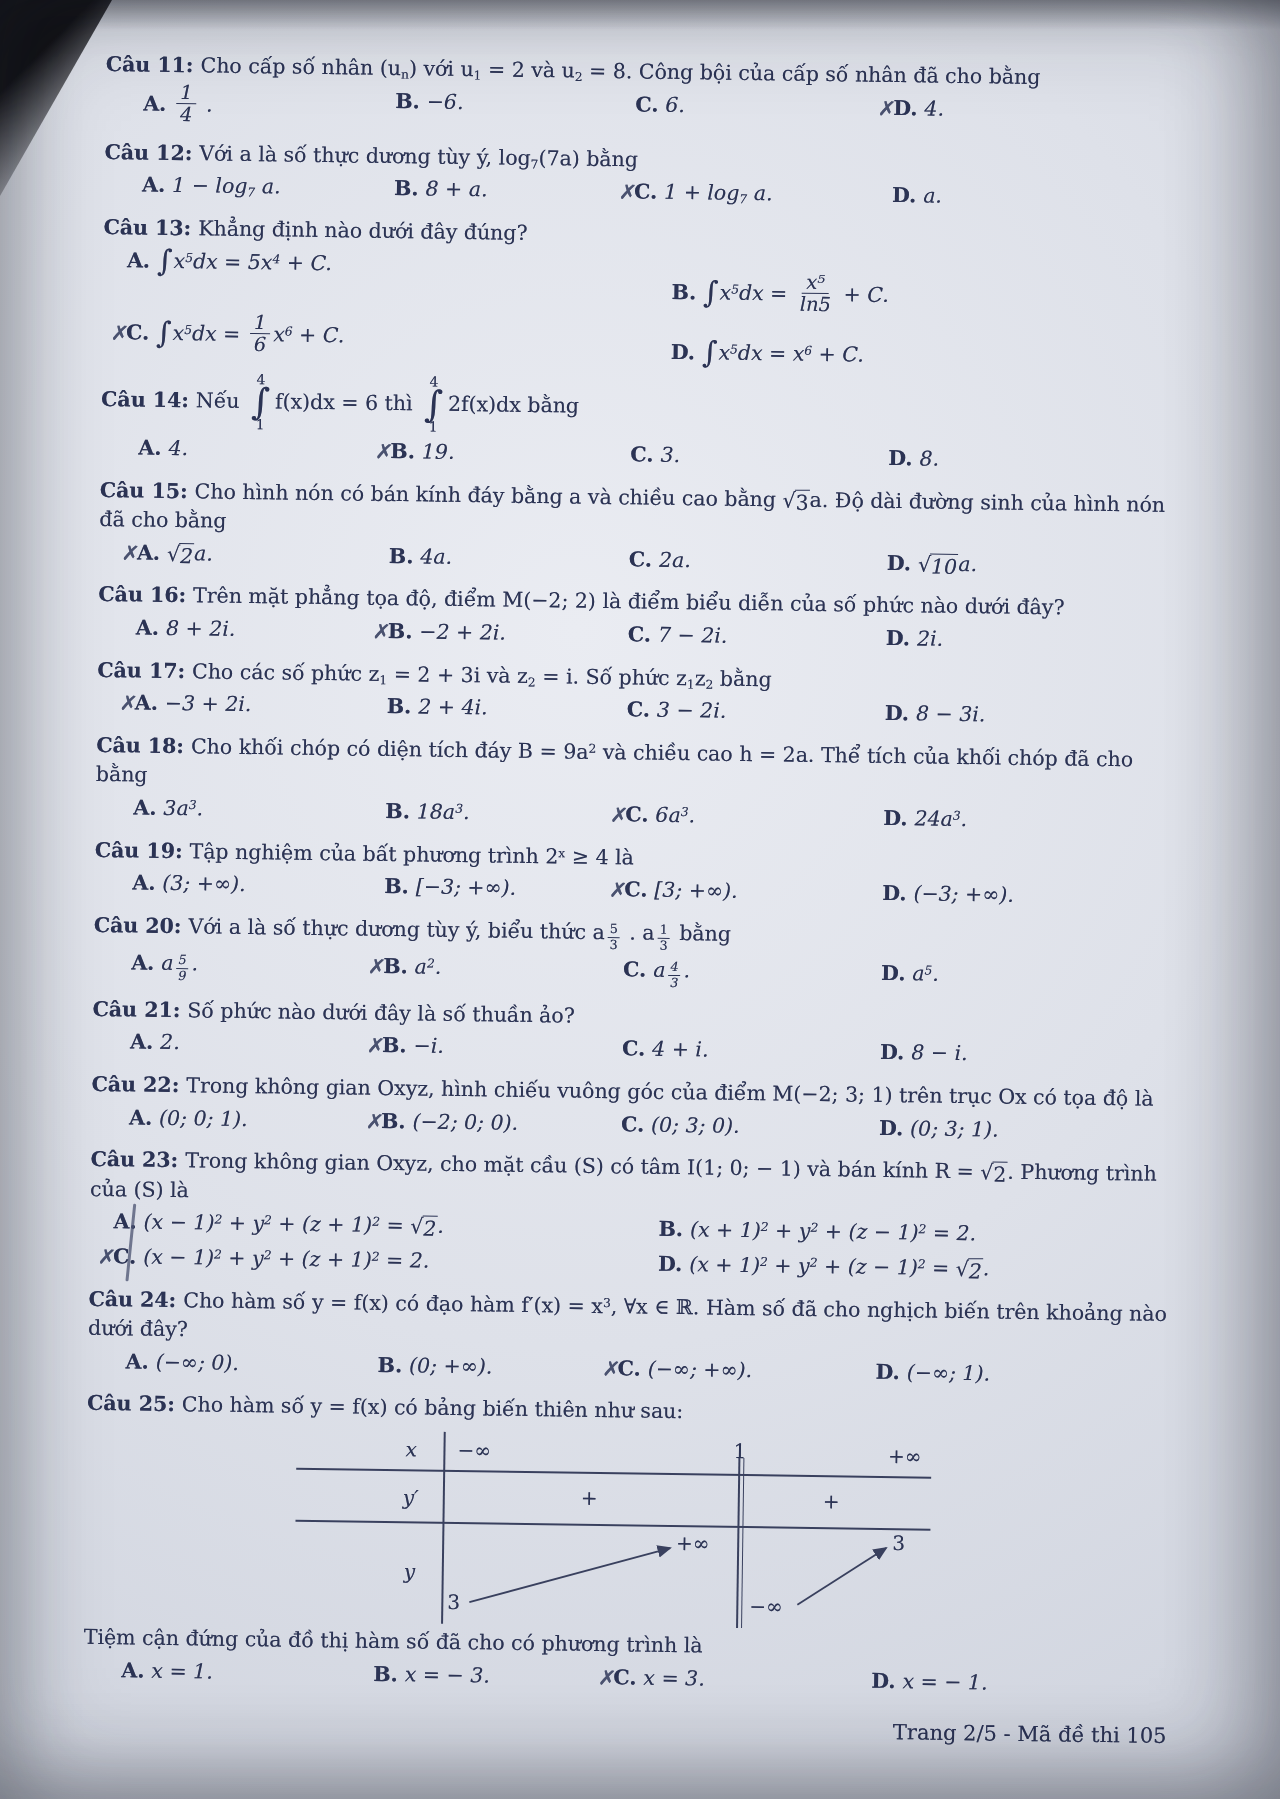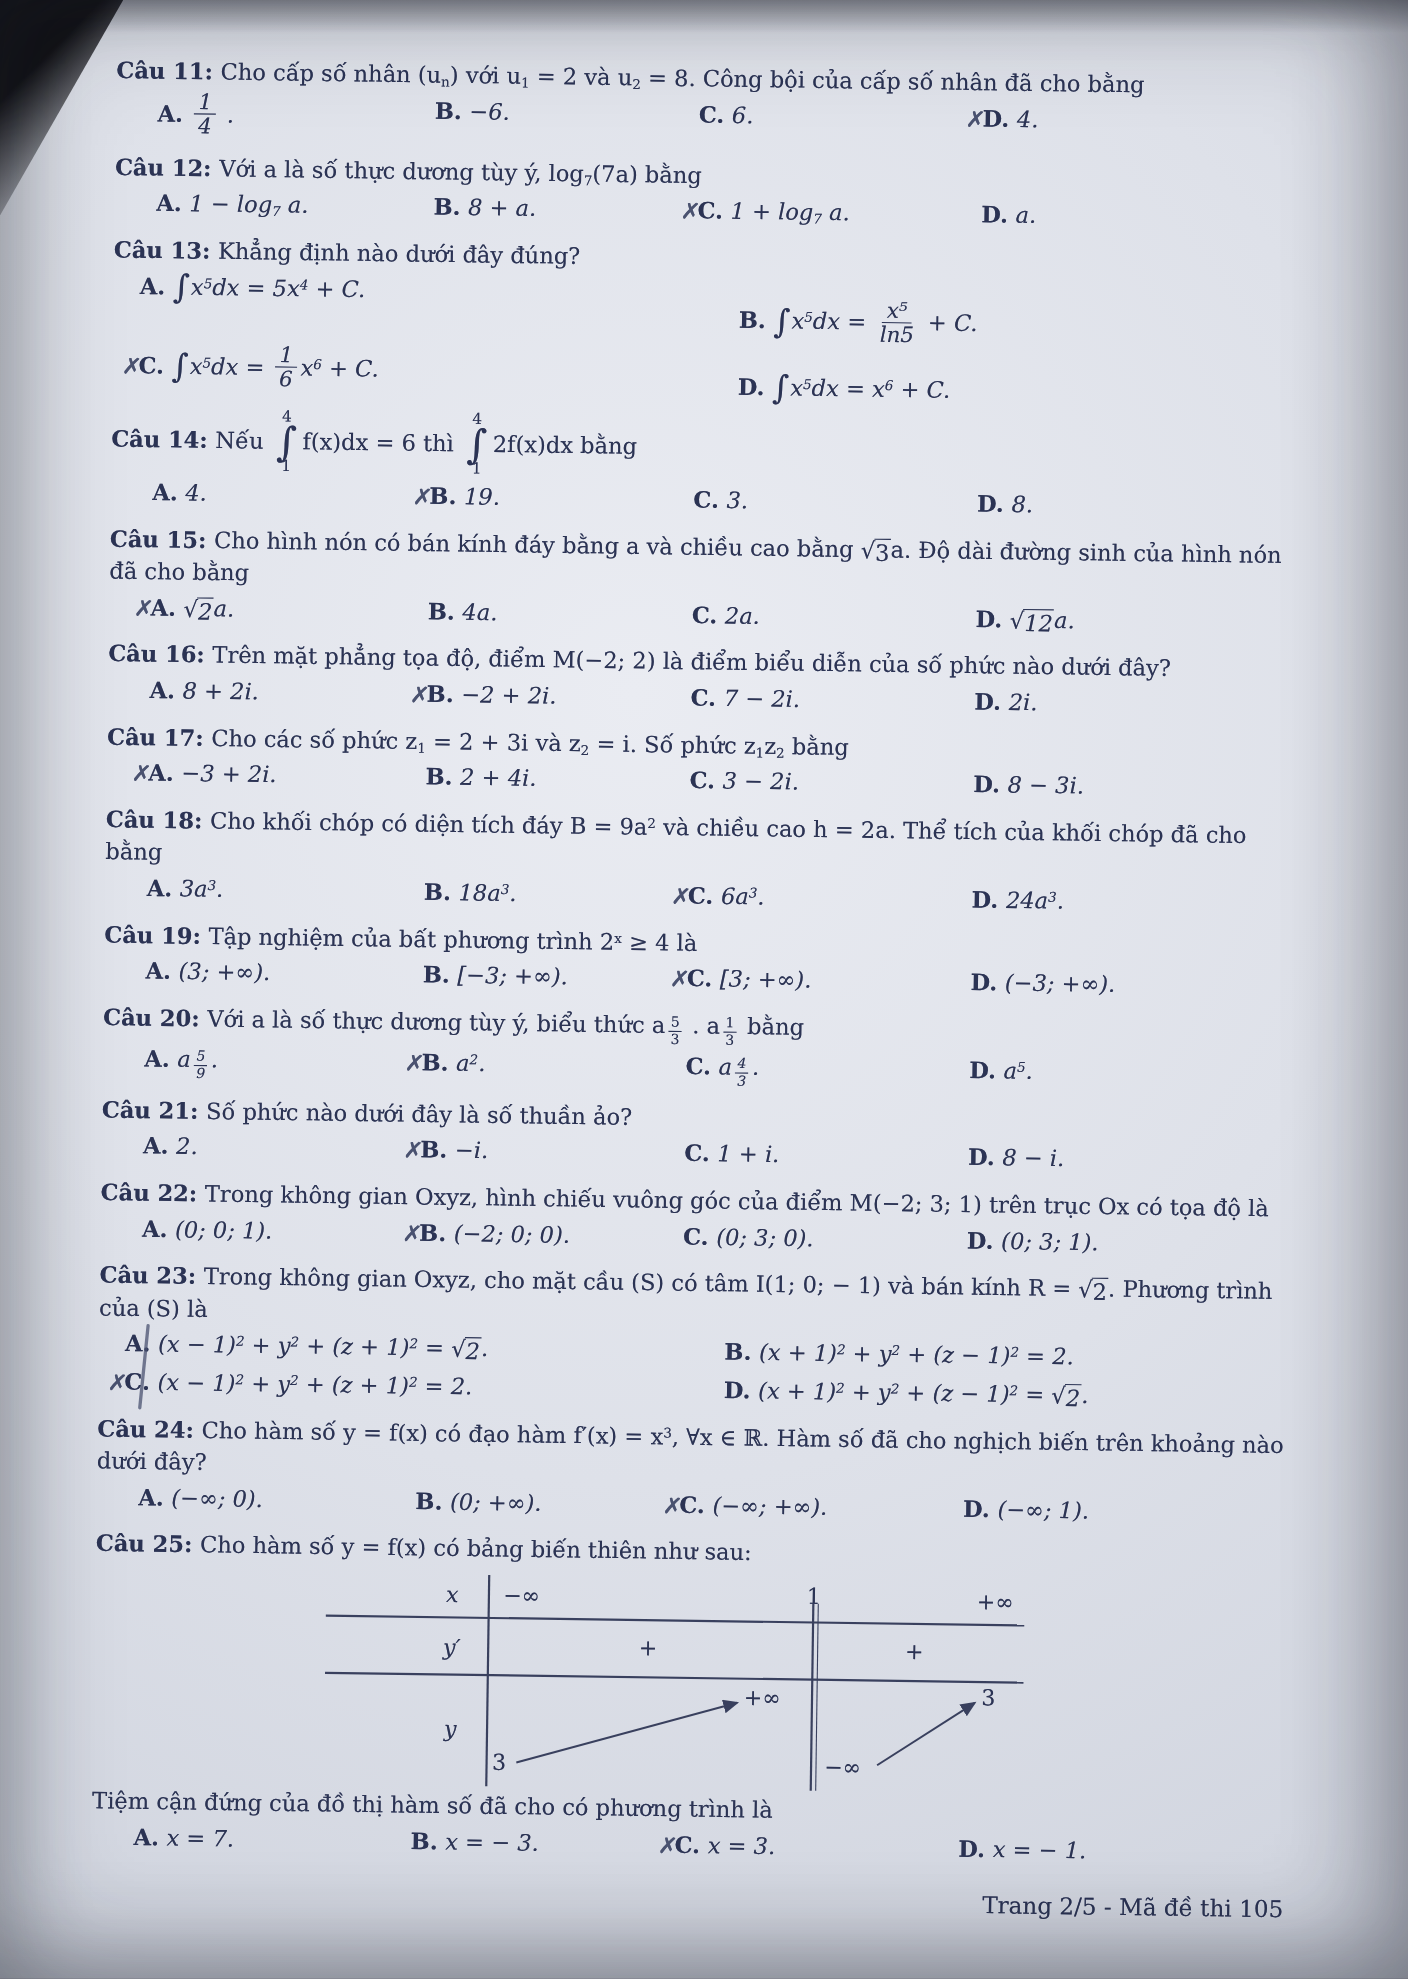--- a/index.html
+++ b/index.html
@@ -140,21 +140,21 @@
       </div>
       <div class="opts row4">
         <div class="opt"><span class="mark">✗</span><span class="letter">A.</span><span class="obody"><span class="sqrt">
                 <span class="radsign">√</span>
                 <span class="radbody">2</span>
               </span><span class="mt">a.</span></span></div>
         <div class="opt"><span class="mark"></span><span class="letter">B.</span><span class="obody"><span class="mt">4a.</span></span></div>
         <div class="opt"><span class="mark"></span><span class="letter">C.</span><span class="obody"><span class="mt">2a.</span></span></div>
         <div class="opt"><span class="mark"></span><span class="letter">D.</span><span class="obody"><span class="sqrt">
                 <span class="radsign">√</span>
-                <span class="radbody">12</span>
+                <span class="radbody">10</span>
               </span><span class="mt">a.</span></span></div>
       </div>
     </div>
 
     <div class="q">
       <div class="qhead">
         <span class="qlabel">Câu 16:</span><span class="stem"><span class="mt">Trên mặt phẳng tọa độ, điểm M(−2; 2) là điểm biểu diễn của số phức nào dưới đây?</span></span>
       </div>
       <div class="opts row4">
         <div class="opt"><span class="mark"></span><span class="letter">A.</span><span class="obody"><span class="mt">8 + 2i.</span></span></div>
@@ -224,21 +224,21 @@
       </div>
     </div>
 
     <div class="q">
       <div class="qhead">
         <span class="qlabel">Câu 21:</span><span class="stem"><span class="mt">Số phức nào dưới đây là số thuần ảo?</span></span>
       </div>
       <div class="opts row4">
         <div class="opt"><span class="mark"></span><span class="letter">A.</span><span class="obody"><span class="mt">2.</span></span></div>
         <div class="opt"><span class="mark">✗</span><span class="letter">B.</span><span class="obody"><span class="mt">−i.</span></span></div>
-        <div class="opt"><span class="mark"></span><span class="letter">C.</span><span class="obody"><span class="mt">1 + i.</span></span></div>
+        <div class="opt"><span class="mark"></span><span class="letter">C.</span><span class="obody"><span class="mt">4 + i.</span></span></div>
         <div class="opt"><span class="mark"></span><span class="letter">D.</span><span class="obody"><span class="mt">8 − i.</span></span></div>
       </div>
     </div>
 
     <div class="q">
       <div class="qhead">
         <span class="qlabel">Câu 22:</span><span class="stem"><span class="mt">Trong không gian Oxyz, hình chiếu vuông góc của điểm M(−2; 3; 1) trên trục Ox có tọa độ là</span></span>
       </div>
       <div class="opts row4">
         <div class="opt"><span class="mark"></span><span class="letter">A.</span><span class="obody"><span class="mt">(0; 0; 1).</span></span></div>
@@ -313,21 +313,21 @@
           </defs>
           <line x1="90" y1="170" x2="290" y2="113" stroke="#39405e" stroke-width="1.8" marker-end="url(#ah)"></line>
           <line x1="418" y1="168" x2="506" y2="110" stroke="#39405e" stroke-width="1.8" marker-end="url(#ah)"></line>
         </svg>
       </div>
 
       <div class="qhead">
         <span class="stem"><span class="mt">Tiệm cận đứng của đồ thị hàm số đã cho có phương trình là</span></span>
       </div>
       <div class="opts row4">
-        <div class="opt"><span class="mark"></span><span class="letter">A.</span><span class="obody"><span class="mt">x = 7.</span></span></div>
+        <div class="opt"><span class="mark"></span><span class="letter">A.</span><span class="obody"><span class="mt">x = 1.</span></span></div>
         <div class="opt"><span class="mark"></span><span class="letter">B.</span><span class="obody"><span class="mt">x = − 3.</span></span></div>
         <div class="opt"><span class="mark">✗</span><span class="letter">C.</span><span class="obody"><span class="mt">x = 3.</span></span></div>
         <div class="opt"><span class="mark"></span><span class="letter">D.</span><span class="obody"><span class="mt">x = − 1.</span></span></div>
       </div>
     </div>
 
     <div class="footer">Trang 2/5 - Mã đề thi 105</div>
   </div>
 
   <div class="topshade"></div>

